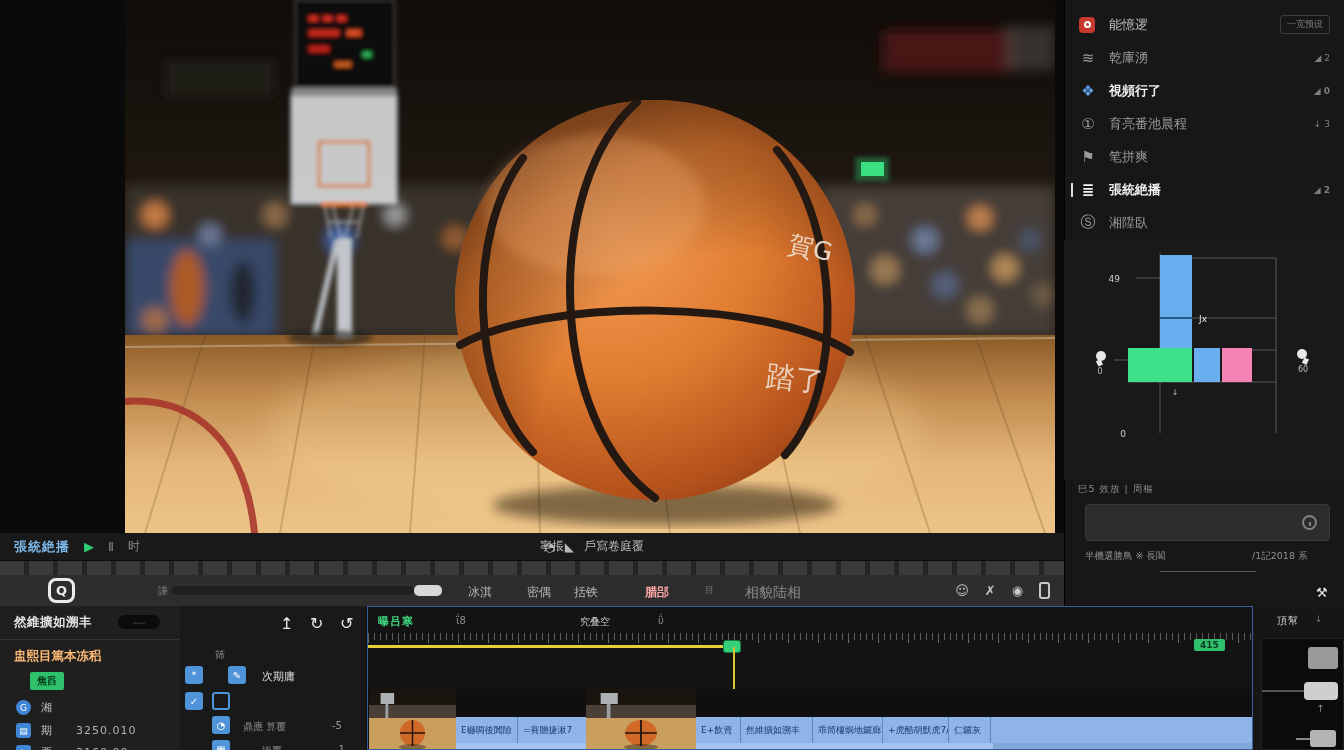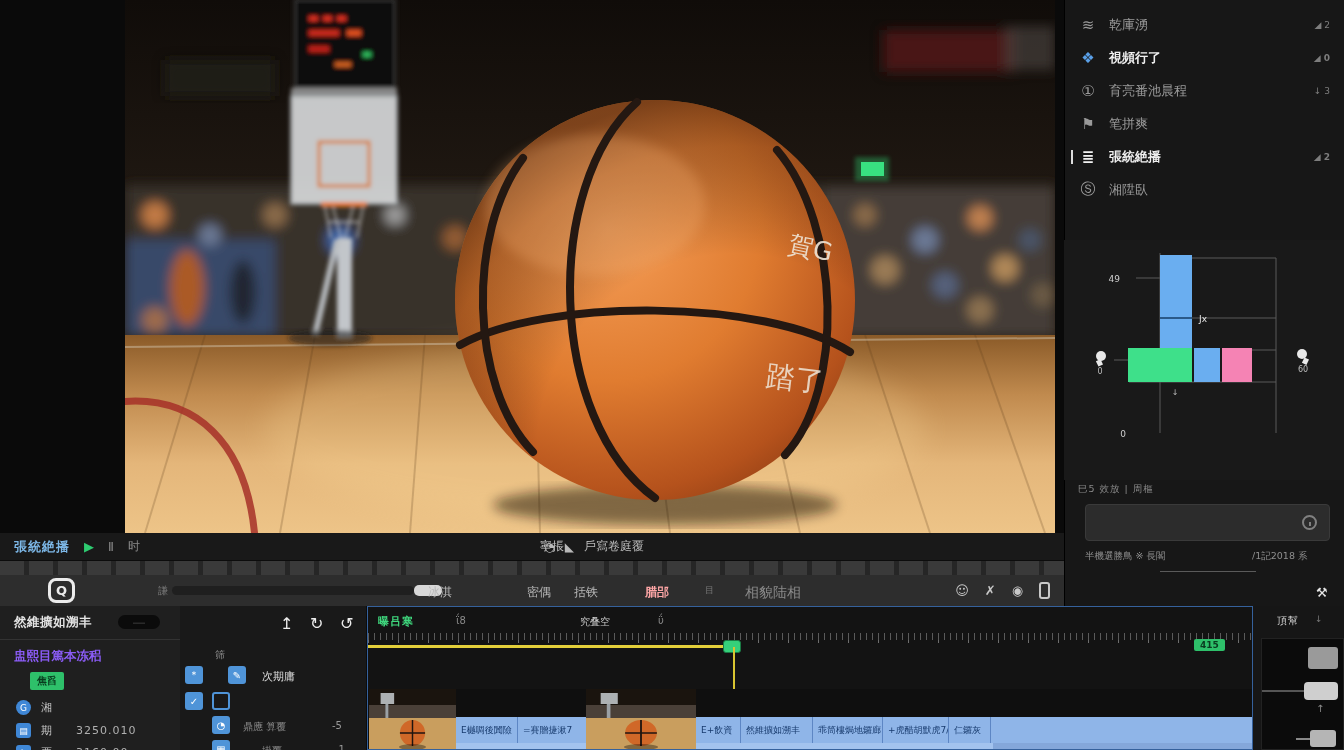--- a/index.html
+++ b/index.html
@@ -58,21 +58,21 @@
   .action{left:1085px;top:613px;font-size:14px;font-weight:bold;color:#2ed573;font-style:italic;
           text-shadow:0 0 3px rgba(46,213,115,.5);letter-spacing:1px;}
   .action-tool{left:1316px;top:585px;font-size:13px;color:#e8e8e8;}
 
   
   .panel-left{left:0;top:606px;width:180px;height:144px;background:#1f1f1f;overflow:hidden;}
   .pl-head{position:absolute;left:14px;top:8px;font-size:12.5px;font-weight:bold;color:#e4e4e4;letter-spacing:.5px;}
   .pl-pill{position:absolute;left:118px;top:9px;width:42px;height:14px;background:#0b0b0b;border-radius:8px;
            color:#bbb;font-size:6px;display:flex;align-items:center;justify-content:center;}
   .pl-div{position:absolute;left:0;top:33px;width:180px;height:1px;background:#333;}
-  .pl-sub{position:absolute;left:14px;top:42px;font-size:12.5px;font-weight:bold;color:#8b5cf6;}
+  .pl-sub{position:absolute;left:14px;top:42px;font-size:12.5px;font-weight:bold;color:#fdba74;}
   .pl-badge{position:absolute;left:30px;top:66px;padding:2px 7px;background:#2ec06a;border-radius:2px;
             color:#083b1e;font-size:10px;font-weight:bold;}
   .pl-row{position:absolute;left:16px;display:flex;align-items:center;gap:10px;font-size:11px;color:#c4c4c4;}
   .blu-ic{width:15px;height:15px;background:#3f87d6;border-radius:3px;color:#fff;font-size:9px;
           display:flex;align-items:center;justify-content:center;flex:none;}
   .blu-ic.round{border-radius:50%;}
   .pl-val{color:#b0b0b0;letter-spacing:1px;margin-left:14px;}
 
   .panel-mid{left:180px;top:606px;width:187px;height:144px;background:#191919;border-right:1px solid #0c0c0c;overflow:hidden;}
   .pm-undo{position:absolute;top:8px;color:#ececec;font-size:16px;}
@@ -262,36 +262,45 @@
     </span>
   </div>
 
   <div class="abs strip"></div>
 
   <div class="abs toolbar">
     <div class="qlogo">Q</div>
     <span class="tl-label">謙</span>
     <div class="tl-slider"></div>
     <div class="tl-knob"></div>
-    <span class="tl-item" style="left:428px">冰淇</span>
+    <span class="tl-item" style="left:468px">冰淇</span>
     <span class="tl-item" style="left:527px">密偶</span>
     <span class="tl-item" style="left:574px">括铁</span>
     <span class="tl-item" style="left:645px;font-weight:bold;color:#fca5a5">腊郘</span>
     <span class="tl-item" style="left:705px;font-size:9px;color:#777">目</span>
     <span class="tl-item" style="left:745px;font-size:14px;color:#8a8a8a">相貌陆相</span>
     <div class="tl-icons">
       <span>☺</span>
       <span>✗</span>
       <span>◉</span>
       <span class="phone-ic"></span>
     </div>
   </div>
 
   <div class="abs sidebar">
     <div style="padding-top:8px">
+      <div class="menu-row">
+        <span class="mi">
+            <span class="redicon">
+              <i></i>
+            </span>
+          </span>
+        <span style="color:#bcbcbc">能憶逻</span>
+        <span class="rt chip">一宽预设</span>
+      </div>
       <div class="menu-row">
         <span class="mi">≋</span>
         <span>乾庫湧</span>
         <span class="rt">◢ 2</span>
       </div>
       <div class="menu-row bold">
         <span class="mi" style="color:#5aa0e8">❖</span>
         <span>視頻行了</span>
         <span class="rt">◢ 0</span>
       </div>

